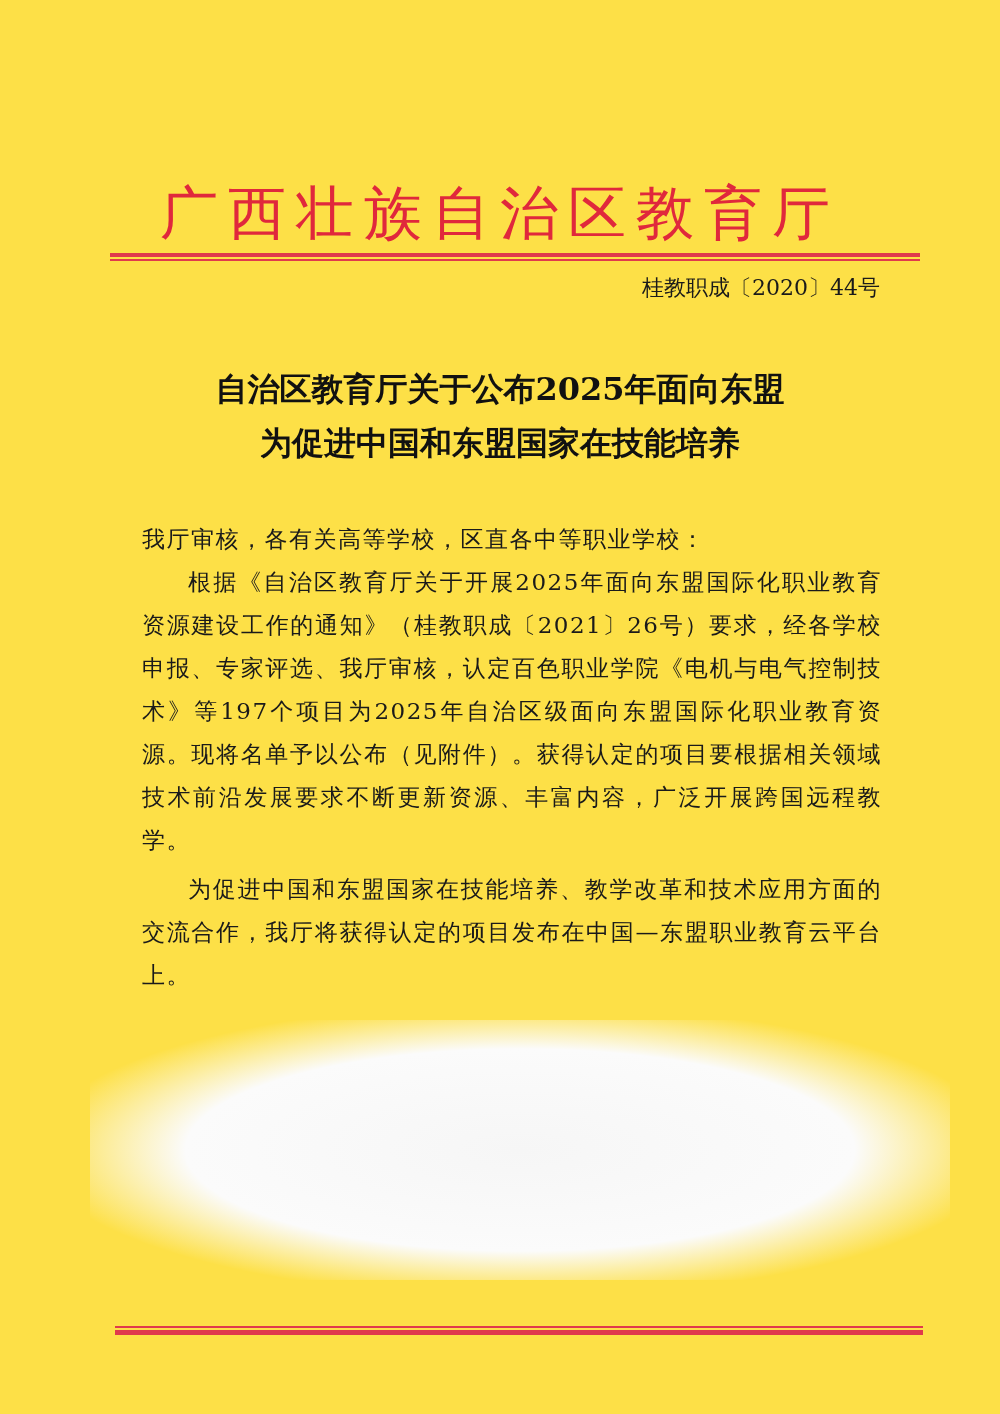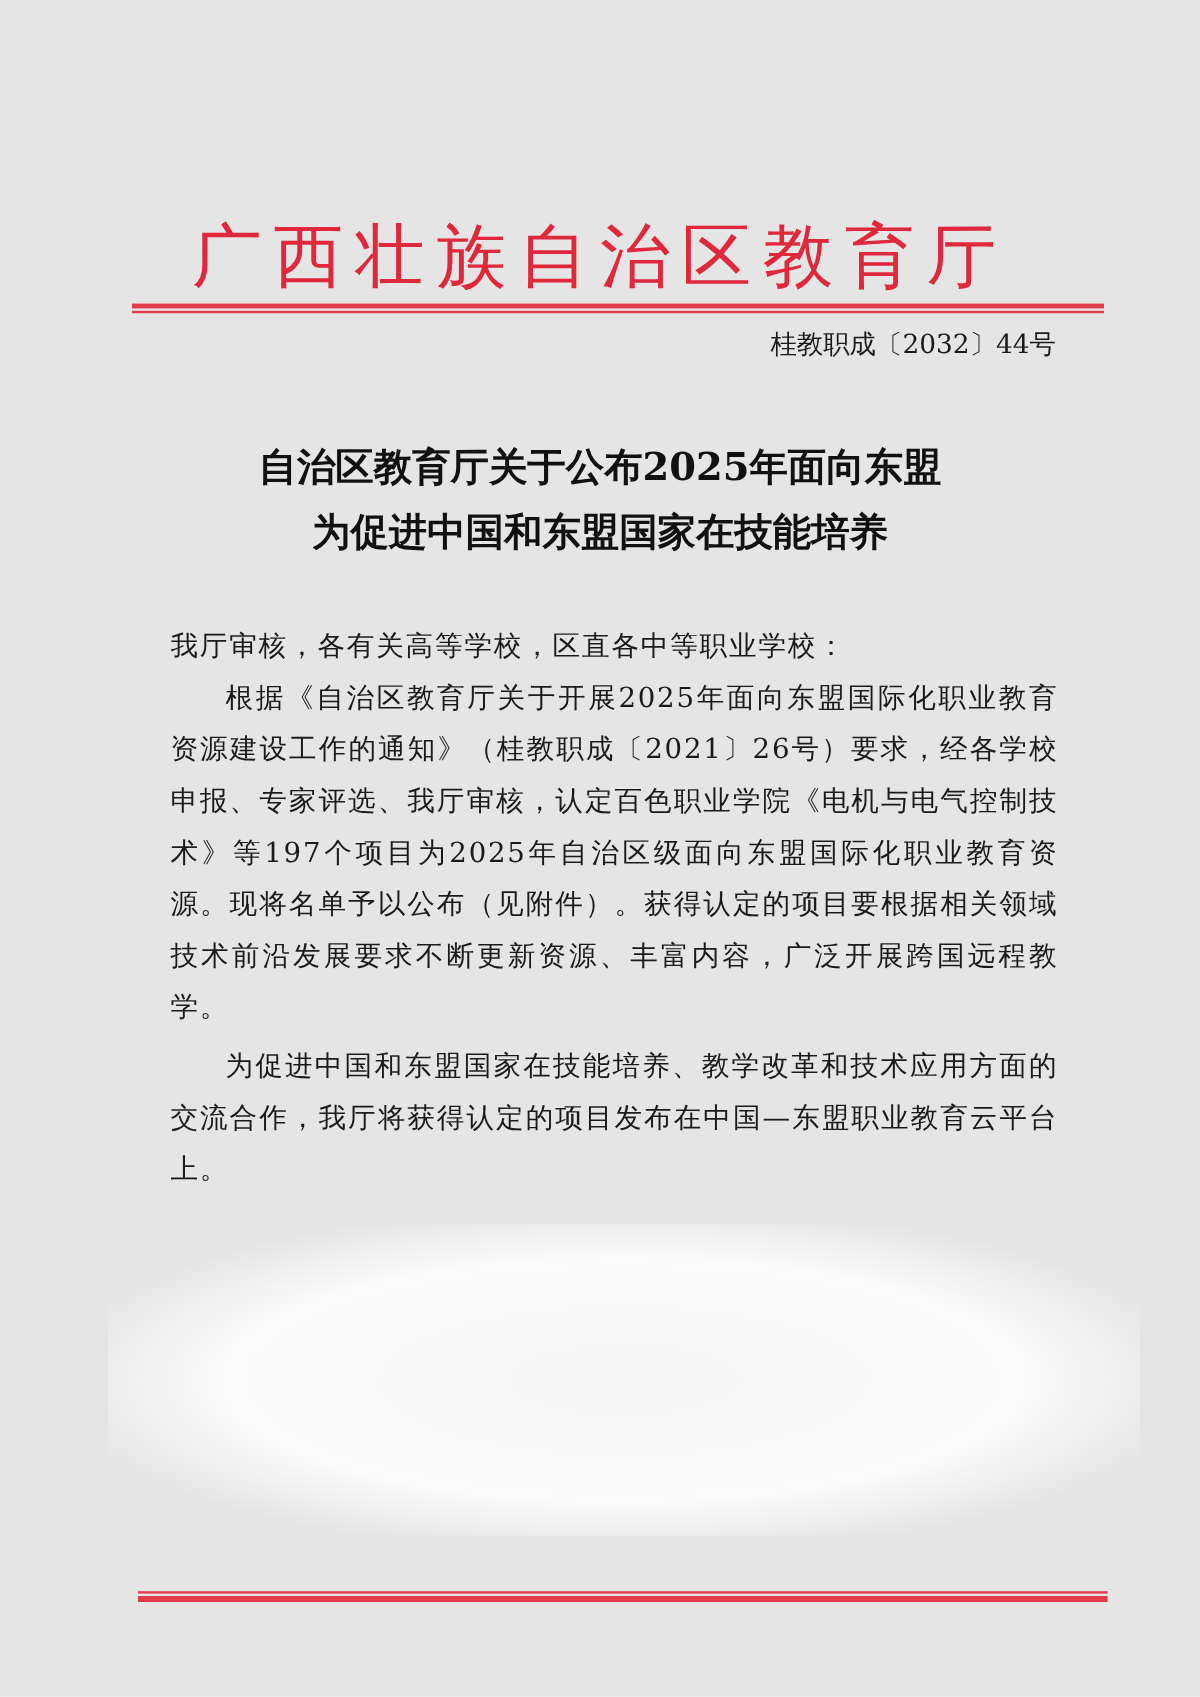--- a/index.html
+++ b/index.html
@@ -13,21 +13,21 @@
       position: relative;
       overflow: hidden;
       font-family: "DejaVu Serif", "Liberation Serif", serif;
       color: #1a1a1a;
     }
     .page {
       position: absolute;
       left: 0; top: 0;
       width: 1000px;
       height: 1414px;
-      background: #e5e5e5;
+      background: #fde047;
     }
     .org-title {
       position: absolute;
       top: 178px;
       left: 0;
       width: 1000px;
       text-align: center;
       font-size: 58px;
       letter-spacing: 10px;
       color: #e0283c;
@@ -103,21 +103,21 @@
 
 <div class="page">
 
   <div class="org-title">广西壮族自治区教育厅</div>
 
   <div class="red-rule rule-top">
     <div class="thick"></div>
     <div class="thin"></div>
   </div>
 
-  <div class="doc-number">桂教职成〔2032〕44号</div>
+  <div class="doc-number">桂教职成〔2020〕44号</div>
 
   <div class="doc-heading">
     <div>自治区教育厅关于公布2025年面向东盟</div>
     <div>为促进中国和东盟国家在技能培养</div>
   </div>
 
   <div class="body-text">
     <p>我厅审核，各有关高等学校，区直各中等职业学校：</p>
     <p class="indent">根据《自治区教育厅关于开展2025年面向东盟国际化职业教育资源建设工作的通知》（桂教职成〔2021〕26号）要求，经各学校申报、专家评选、我厅审核，认定百色职业学院《电机与电气控制技术》等197个项目为2025年自治区级面向东盟国际化职业教育资源。现将名单予以公布（见附件）。获得认定的项目要根据相关领域技术前沿发展要求不断更新资源、丰富内容，广泛开展跨国远程教学。</p>
     <p class="indent para-gap">为促进中国和东盟国家在技能培养、教学改革和技术应用方面的交流合作，我厅将获得认定的项目发布在中国—东盟职业教育云平台上。</p>

